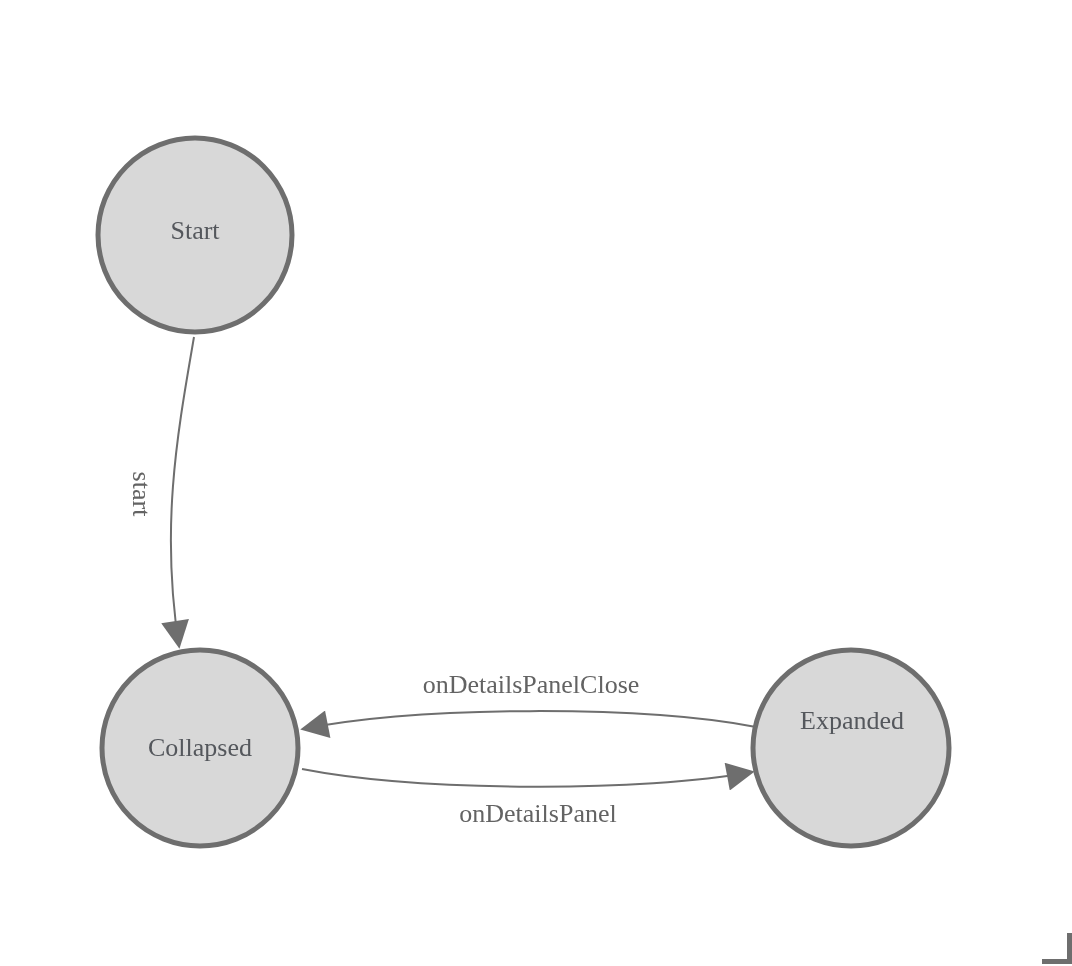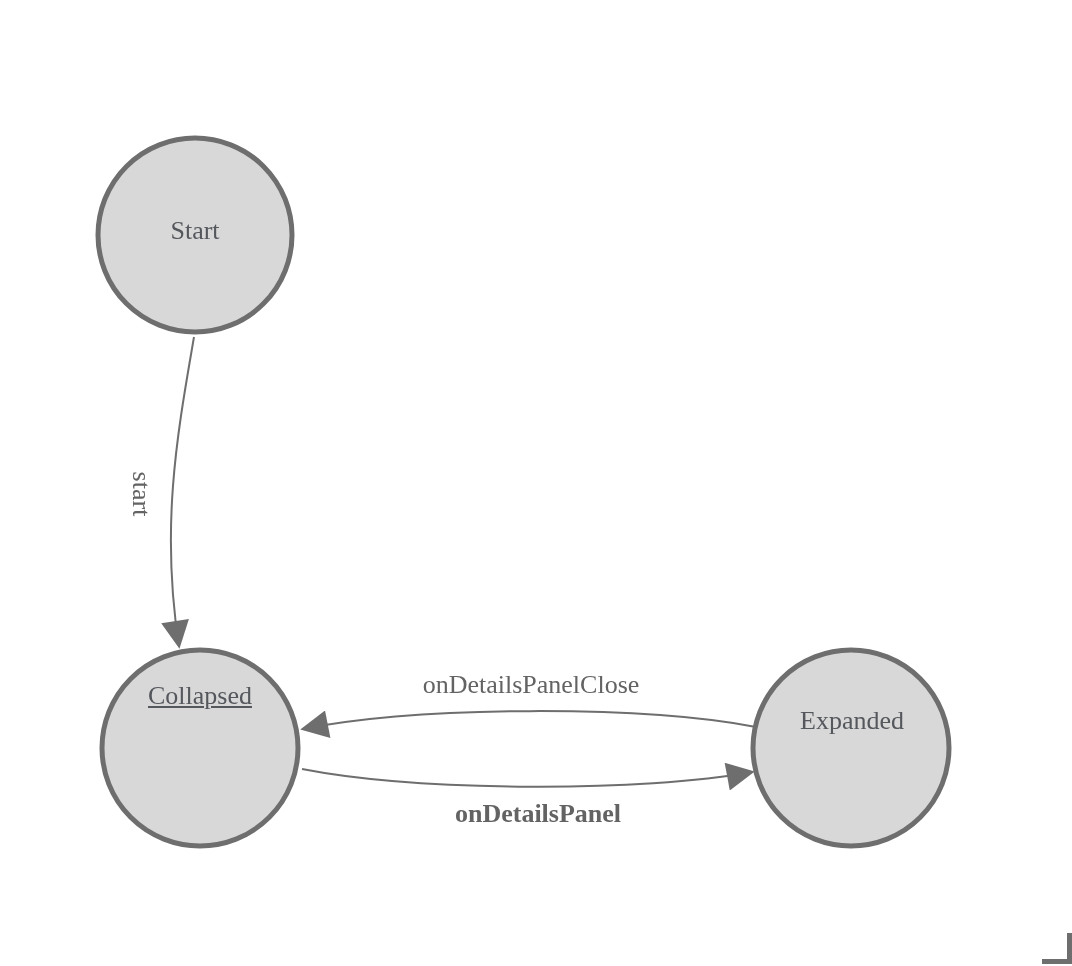--- a/index.html
+++ b/index.html
@@ -75,22 +75,22 @@
     <path class="edge" d="M 194 337 C 178 430 160 525 179 646" marker-end="url(#arrow)" stroke="#6e6e6e"></path>
     <path class="edge" d="M 756 727 C 640 705 420 706 303 729" marker-end="url(#arrow)" stroke="#6e6e6e"></path>
     <path class="edge" d="M 302 769 C 420 792 645 792 752 772" marker-end="url(#arrow)" stroke="#6e6e6e"></path>
 
     <circle class="node" cx="195" cy="235" r="97" fill="#d8d8d8"></circle>
     <circle class="node" cx="200" cy="748" r="98" fill="#d8d8d8"></circle>
     <circle class="node" cx="851" cy="748" r="98" fill="#d8d8d8"></circle>
   </svg>
 
   <div class="label node-label" style="left:195px; top:231px;">Start</div>
-  <div class="label node-label" style="left:200px; top:696px;text-decoration:underline;">Collapsed</div>
+  <div class="label node-label" style="left:200px; top:748px;">Collapsed</div>
   <div class="label node-label" style="left:852px; top:721px;">Expanded</div>
 
   <div class="label edge-label vertical" style="left:141px; top:494px;">start</div>
-  <div class="label edge-label" style="left:538px; top:814px;font-weight:bold;">onDetailsPanel</div>
+  <div class="label edge-label" style="left:538px; top:814px;">onDetailsPanel</div>
   <div class="label edge-label" style="left:531px; top:685px;">onDetailsPanelClose</div>
 
   <div class="corner-mark"></div>
 
 </div>
 
 </body></html>

